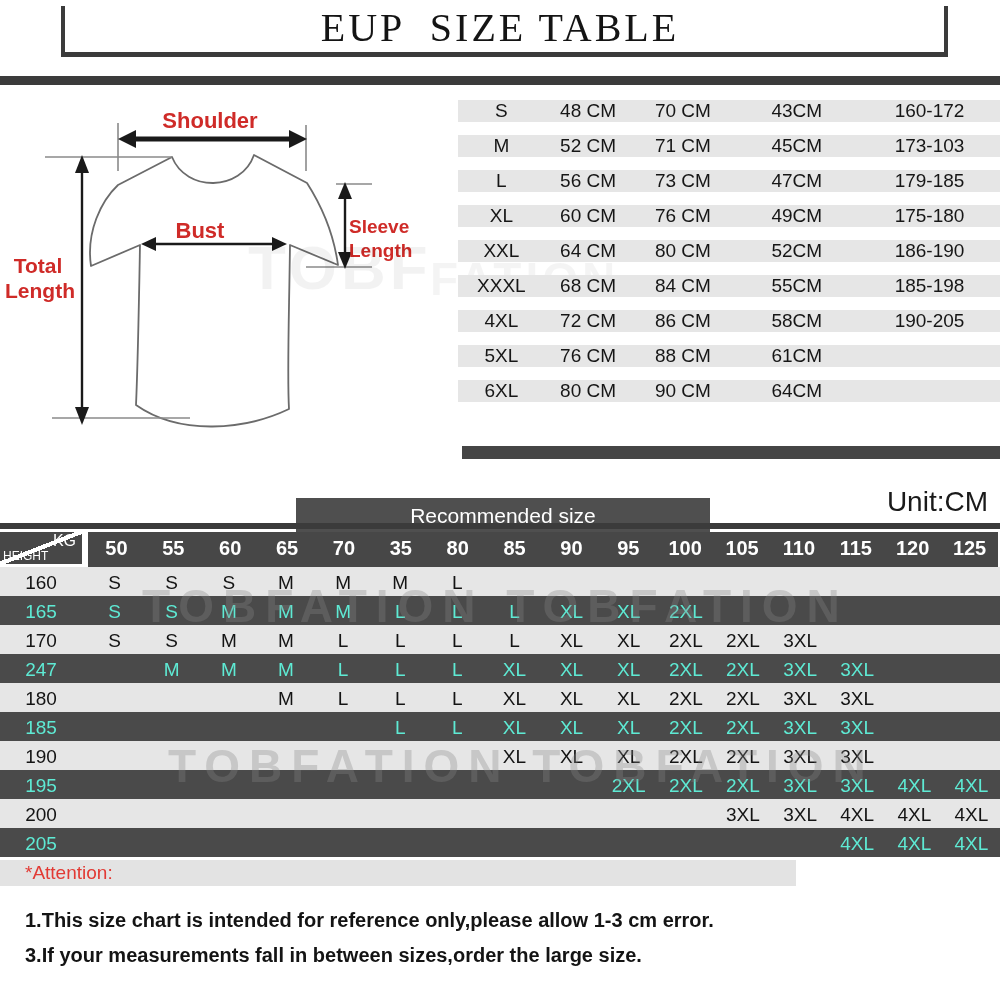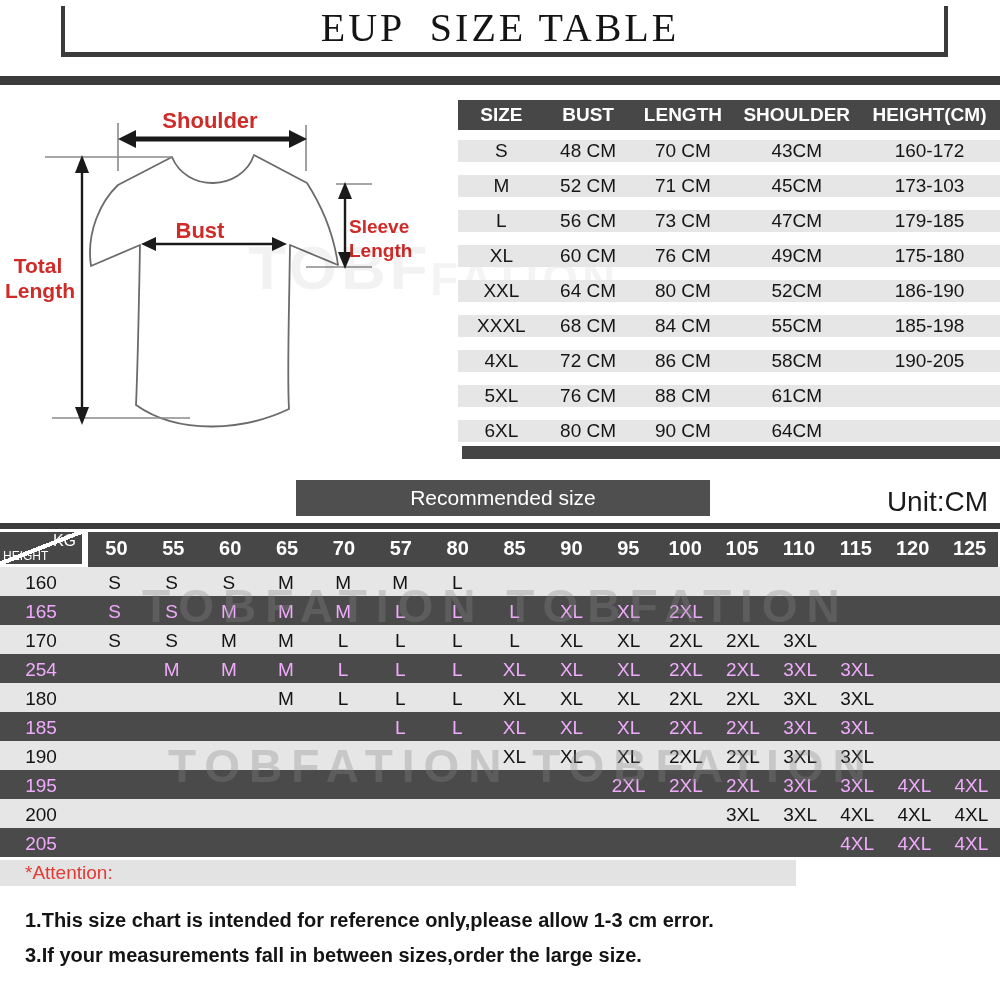--- a/index.html
+++ b/index.html
@@ -35,39 +35,39 @@
   #size-table{position:absolute;left:458px;top:100px;width:542px;}
   #st-head{display:flex;height:30px;background:var(--header_dark,#474747);color:#fff;
            font-weight:bold;font-size:19px;line-height:30px;margin-bottom:10px;}
   .st-row{height:22px;margin-bottom:13px;background:var(--row_light,#e6e6e6);
           display:flex;font-size:19px;line-height:22px;color:#161616;}
   .st-c{text-align:center;}
   .c0{width:16%;}.c1{width:16%;}.c2{width:19%;}.c3{width:23%;}.c4{width:26%;}
   #st-bar{position:absolute;left:4px;right:0;top:346px;height:13px;background:#454545;}
 
   
-  #rec-banner{position:absolute;left:296px;top:480px;width:414px;height:36px;
+  #rec-banner{position:absolute;left:296px;top:498px;width:414px;height:36px;
               background:var(--banner,#4f4f4f);color:#fff;font-size:21px;line-height:36px;text-align:center;}
   #unit{position:absolute;right:12px;top:486px;font-size:28px;color:#1a1a1a;}
 
   
   #mx-line{position:absolute;left:0;top:523px;width:1000px;height:6px;background:var(--bar,#3b3b3b);}
   #mx-head{position:absolute;left:0;top:532px;width:1000px;height:32px;}
   #mx-corner{position:absolute;left:0;top:0;width:82px;height:32px;
              background:linear-gradient(to bottom right,rgba(0,0,0,0) 46%,#fff 46%,#fff 53%,rgba(0,0,0,0) 53%),var(--header_dark,#474747);}
   #mx-corner .kg{position:absolute;right:6px;top:1px;color:#fff;font-size:16px;line-height:16px;}
   #mx-corner .hgt{position:absolute;left:3px;bottom:1px;color:#fff;font-size:12px;line-height:13px;}
   #kg-cells{position:absolute;left:88px;right:2px;top:0;height:44px;display:grid;
             grid-template-columns:repeat(16,1fr);}
   .kg-cell{background:var(--header_dark,#474747);color:#fff;font-weight:bold;font-size:20px;
            line-height:32px;text-align:center;}
   #mx-rows{position:absolute;left:0;top:567px;width:1000px;}
   .mx-row{position:relative;height:29px;font-size:19px;line-height:31px;}
   .mx-row.light{background:var(--row_light,#e6e6e6);color:#141414;}
-  .mx-row.dark{background:var(--row_dark,#4a4a4a);color:#f0abfc;}
+  .mx-row.dark{background:var(--row_dark,#4a4a4a);color:#5eead4;}
   .mx-label{position:absolute;left:0;top:0;width:82px;text-align:center;}
   .mx-cells{position:absolute;left:88px;right:2px;top:0;bottom:0;display:grid;
             grid-template-columns:repeat(16,1fr);column-gap:4px;}
   .mx-cell{text-align:center;}
 
   
   #attention-bar{position:absolute;left:0;top:860px;width:796px;height:26px;background:#e3e3e3;}
   #attention-label{position:absolute;left:25px;top:0;color:var(--attention_red,#e23a34);
                    font-size:19px;line-height:26px;}
   #notes{position:absolute;left:25px;top:903px;font-size:20px;color:#141414;}
@@ -120,27 +120,20 @@
     <text class="dg-label" x="38" y="178" font-size="21" text-anchor="middle">Total</text>
     <text class="dg-label" x="40" y="203" font-size="21" text-anchor="middle">Length</text>
     <text class="dg-label" x="349" y="138" font-size="19" text-anchor="start">Sleeve</text>
     <text class="dg-label" x="349" y="162" font-size="19" text-anchor="start">Length</text>
   </svg>
 
   <div class="wm" id="wm-shirt">TOBF</div>
   <div class="wm" id="wm-table">FATION</div>
 
   <div id="size-table">
-    <div id="st-head">
-        <span class="st-c c0">SIZE</span>
-        <span class="st-c c1">BUST</span>
-        <span class="st-c c2">LENGTH</span>
-        <span class="st-c c3">SHOULDER</span>
-        <span class="st-c c4">HEIGHT(CM)</span>
-      </div>
     <div id="st-rows">
         <div class="st-row">
           <span class="st-c c0">S</span>
           <span class="st-c c1">48 CM</span>
           <span class="st-c c2">70 CM</span>
           <span class="st-c c3">43CM</span>
           <span class="st-c c4">160-172</span>
         </div>
         <div class="st-row">
           <span class="st-c c0">M</span>
@@ -210,21 +203,21 @@
     <div id="mx-corner">
       <span class="kg">KG</span>
       <span class="hgt">HEIGHT</span>
     </div>
     <div id="kg-cells">
         <div class="kg-cell">50</div>
         <div class="kg-cell">55</div>
         <div class="kg-cell">60</div>
         <div class="kg-cell">65</div>
         <div class="kg-cell">70</div>
-        <div class="kg-cell">57</div>
+        <div class="kg-cell">35</div>
         <div class="kg-cell">80</div>
         <div class="kg-cell">85</div>
         <div class="kg-cell">90</div>
         <div class="kg-cell">95</div>
         <div class="kg-cell">100</div>
         <div class="kg-cell">105</div>
         <div class="kg-cell">110</div>
         <div class="kg-cell">115</div>
         <div class="kg-cell">120</div>
         <div class="kg-cell">125</div>
@@ -288,21 +281,21 @@
           <span class="mx-cell">XL</span>
           <span class="mx-cell">2XL</span>
           <span class="mx-cell">2XL</span>
           <span class="mx-cell">3XL</span>
           <span class="mx-cell"></span>
           <span class="mx-cell"></span>
           <span class="mx-cell"></span>
         </div>
       </div>
       <div class="mx-row dark">
-        <span class="mx-label">254</span>
+        <span class="mx-label">247</span>
         <div class="mx-cells">
           <span class="mx-cell"></span>
           <span class="mx-cell">M</span>
           <span class="mx-cell">M</span>
           <span class="mx-cell">M</span>
           <span class="mx-cell">L</span>
           <span class="mx-cell">L</span>
           <span class="mx-cell">L</span>
           <span class="mx-cell">XL</span>
           <span class="mx-cell">XL</span>

